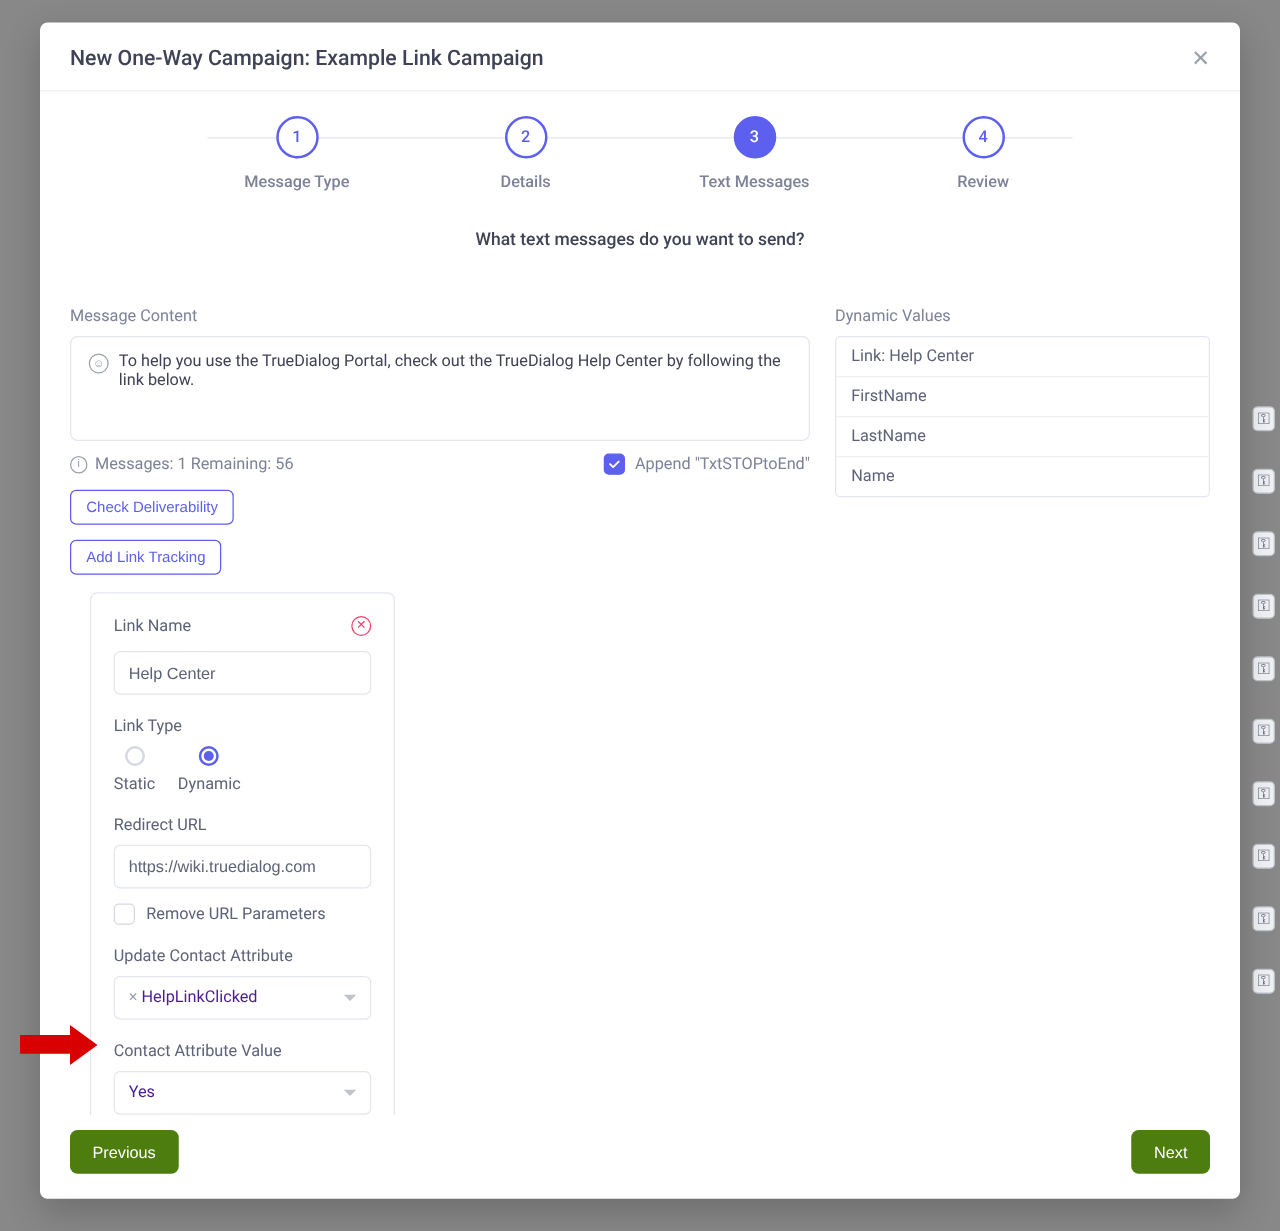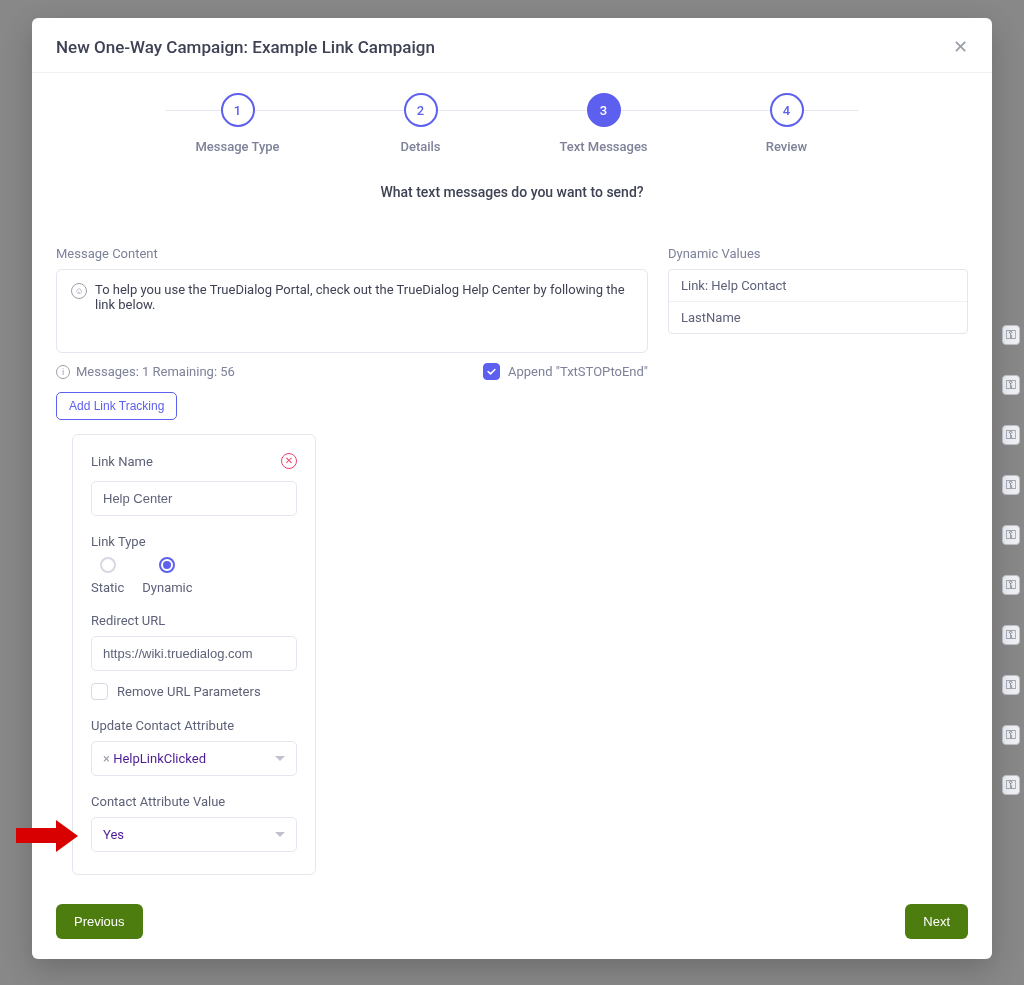--- a/index.html
+++ b/index.html
@@ -382,20 +382,23 @@
             <span class="checkbox">
               <svg viewBox="0 0 16 16">
                   <path d="M3 8 L6.5 11.5 L13 5" stroke="#fff" stroke-width="2.2" fill="none" stroke-linecap="round" stroke-linejoin="round"></path>
                 </svg>
             </span>
             <span>Append "TxtSTOPtoEnd"</span>
           </label>
         </div>
 
         <div>
+          <button class="btn-outline">Check Deliverability</button>
+        </div>
+        <div>
           <button class="btn-outline">Add Link Tracking</button>
         </div>
 
         <div class="link-card">
           <div class="card-row">
             <span class="field-label" style="margin-bottom:0">Link Name</span>
             <span class="remove-icon">✕</span>
           </div>
           <input class="text-input gap12" value="Help Center" style="">
 
@@ -430,22 +433,24 @@
           <div class="select">
             <span class="val">Yes</span>
             <span class="caret"></span>
           </div>
         </div>
       </div>
 
       <div class="right-col">
         <span class="section-label">Dynamic Values</span>
         <div class="dynamic-list">
-          <div class="dynamic-item">Link: Help Contact</div>
+          <div class="dynamic-item">Link: Help Center</div>
+          <div class="dynamic-item">FirstName</div>
           <div class="dynamic-item">LastName</div>
+          <div class="dynamic-item">Name</div>
         </div>
       </div>
     </div>
   </div>
 
   <div class="modal-footer">
     <button class="btn-primary">Previous</button>
     <button class="btn-primary">Next</button>
   </div>
 </div>

